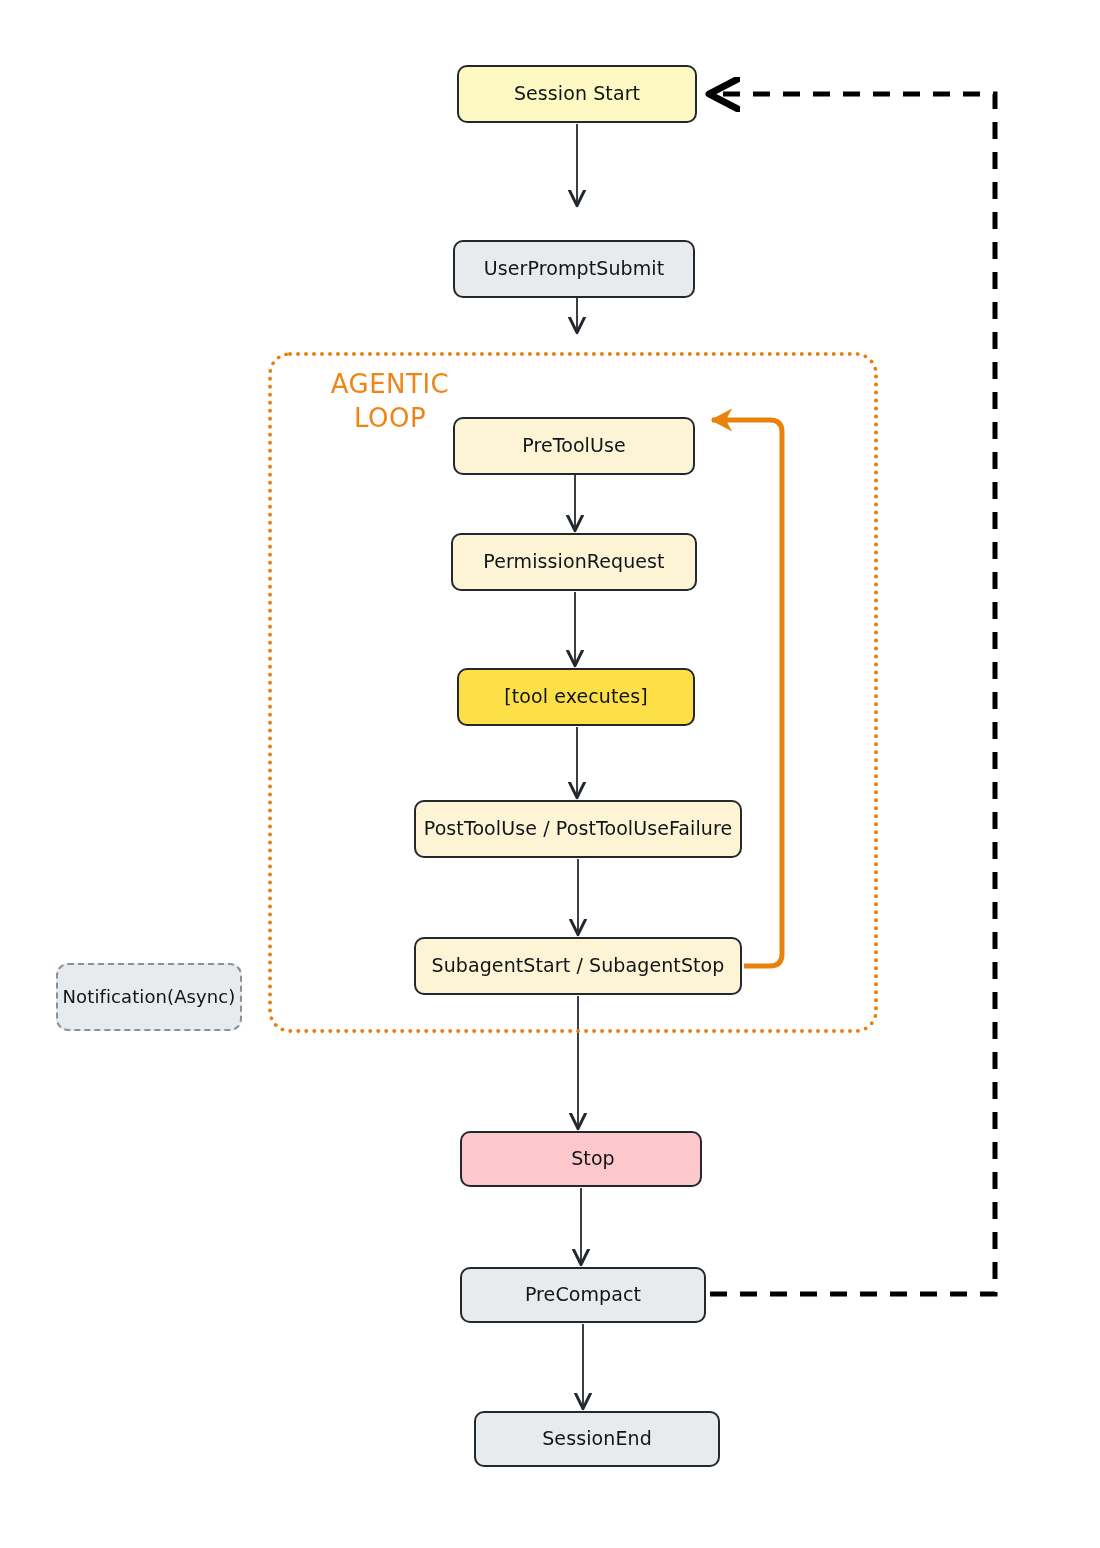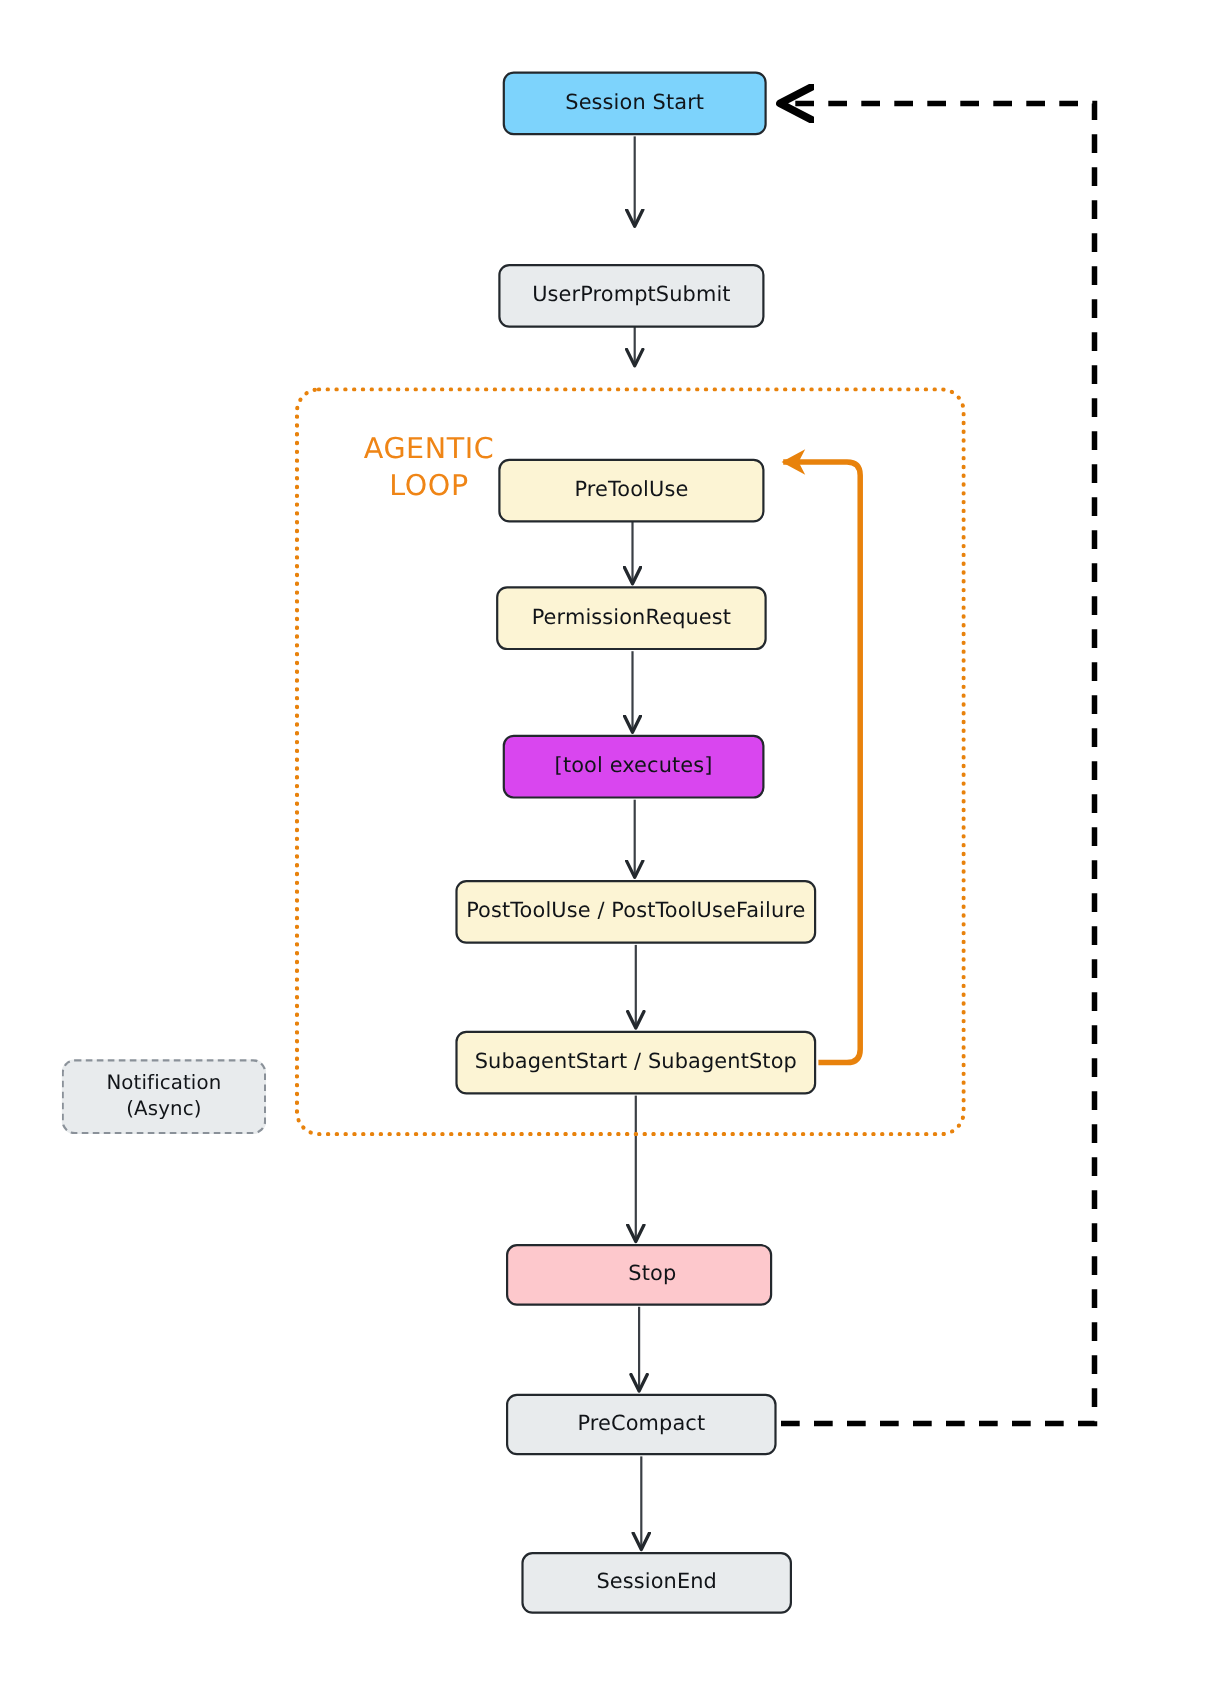--- a/index.html
+++ b/index.html
@@ -32,31 +32,31 @@
     justify-content: center;
     text-align: center;
     border: 2px solid #23282d;
     border-radius: 10px;
     color: #111418;
     font-size: 19px;
     line-height: 1.25;
     letter-spacing: 0.1px;
     z-index: 3;
   }
-  .node.green  { background: #7dd3fc; }
+  .node.green  { background: #fef9c3; }
   .node.grey   { background: #e8ebed; }
   .node.yellow { background: #fcf4d4; }
-  .node.blue   { background: #d946ef; }
+  .node.blue   { background: #fde047; }
   .node.pink   { background: #fdc8cc; }
   .node.async {
     border: 2px dashed #8a9199;
     background: #e8ebed;
     border-radius: 12px;
     font-size: 18px;
-    flex-direction: column;
+    flex-direction: row;
     line-height: 1.35;
   }
   .loop-box {
     position: absolute;
     box-sizing: border-box;
     border: 4px dotted #e8820c;
     border-radius: 22px;
     z-index: 1;
     background: transparent;
   }
@@ -100,21 +100,21 @@
       <line x1="583" y1="1324" x2="583" y2="1407"></line>
     </g>
 
     <path d="M 744,966 L 770,966 Q 782,966 782,954 L 782,432 Q 782,420 770,420 L 712,420" fill="none" stroke="#e8820c" stroke-width="5" stroke-linecap="butt" marker-end="url(#arrowOrange)"></path>
 
     <path d="M 710,1294 L 995,1294 L 995,94 L 712,94" fill="none" stroke="#000000" stroke-width="5" stroke-dasharray="17 13" stroke-linecap="butt" marker-end="url(#arrowDashed)"></path>
   </svg>
 
   <div class="loop-box" style="left:268px; top:352px; width:610px; height:681px;"></div>
 
-  <div class="loop-label" style="left:300px; top:392px; width:180px;">
+  <div class="loop-label" style="left:300px; top:368px; width:180px;">
     <div>AGENTIC</div>
     <div>LOOP</div>
   </div>
 
   <div class="node green" style="left:457px; top:65px; width:240px; height:58px;">
     <span>Session Start</span>
   </div>
 
   <div class="node grey" style="left:453px; top:208px; width:242px; height:58px;margin-top:32px;">
     <span>UserPromptSubmit</span>

